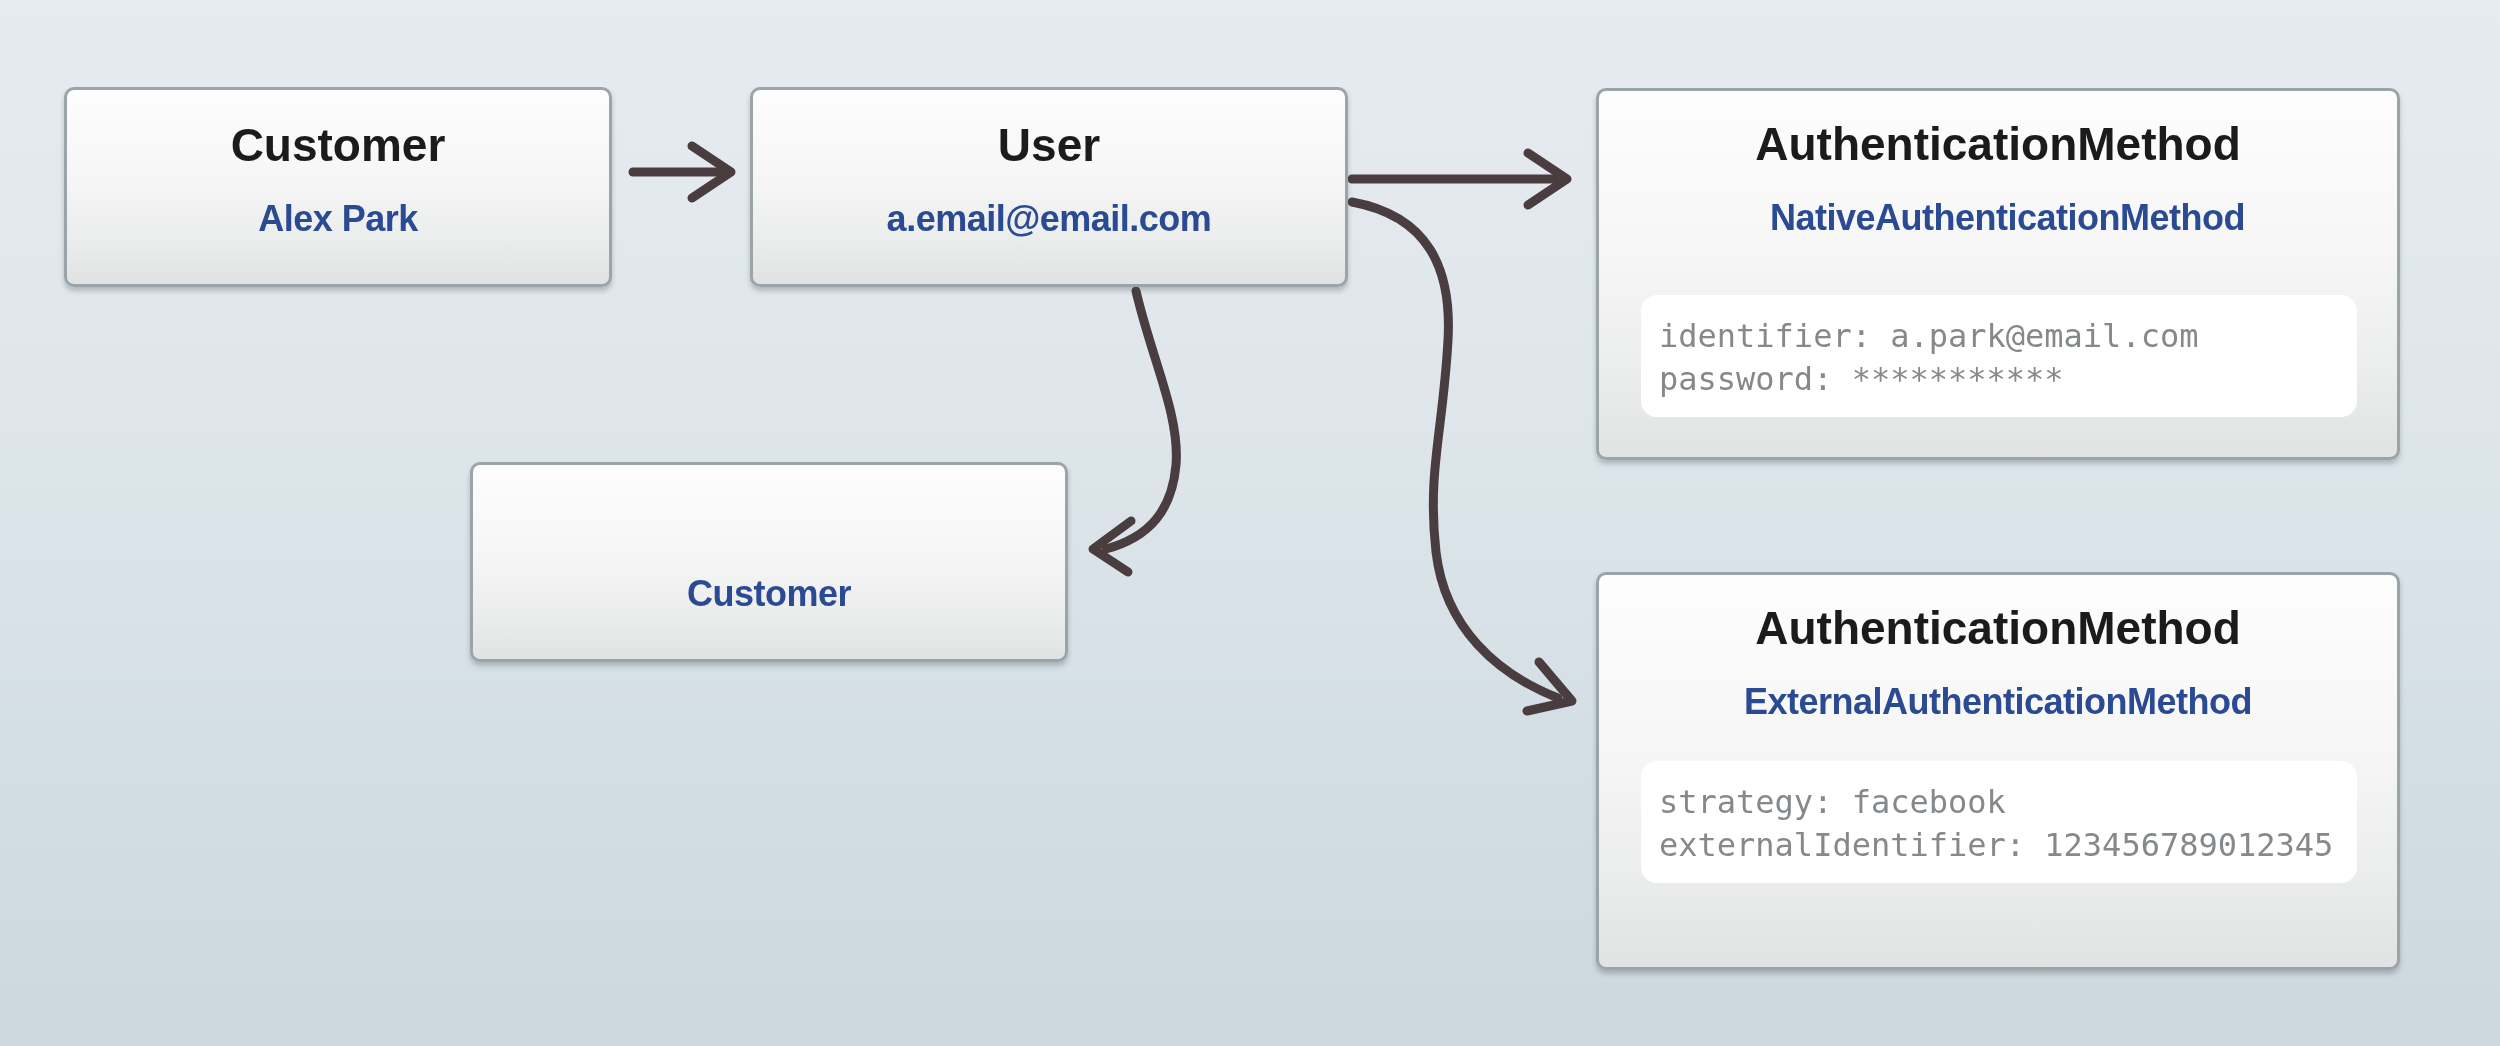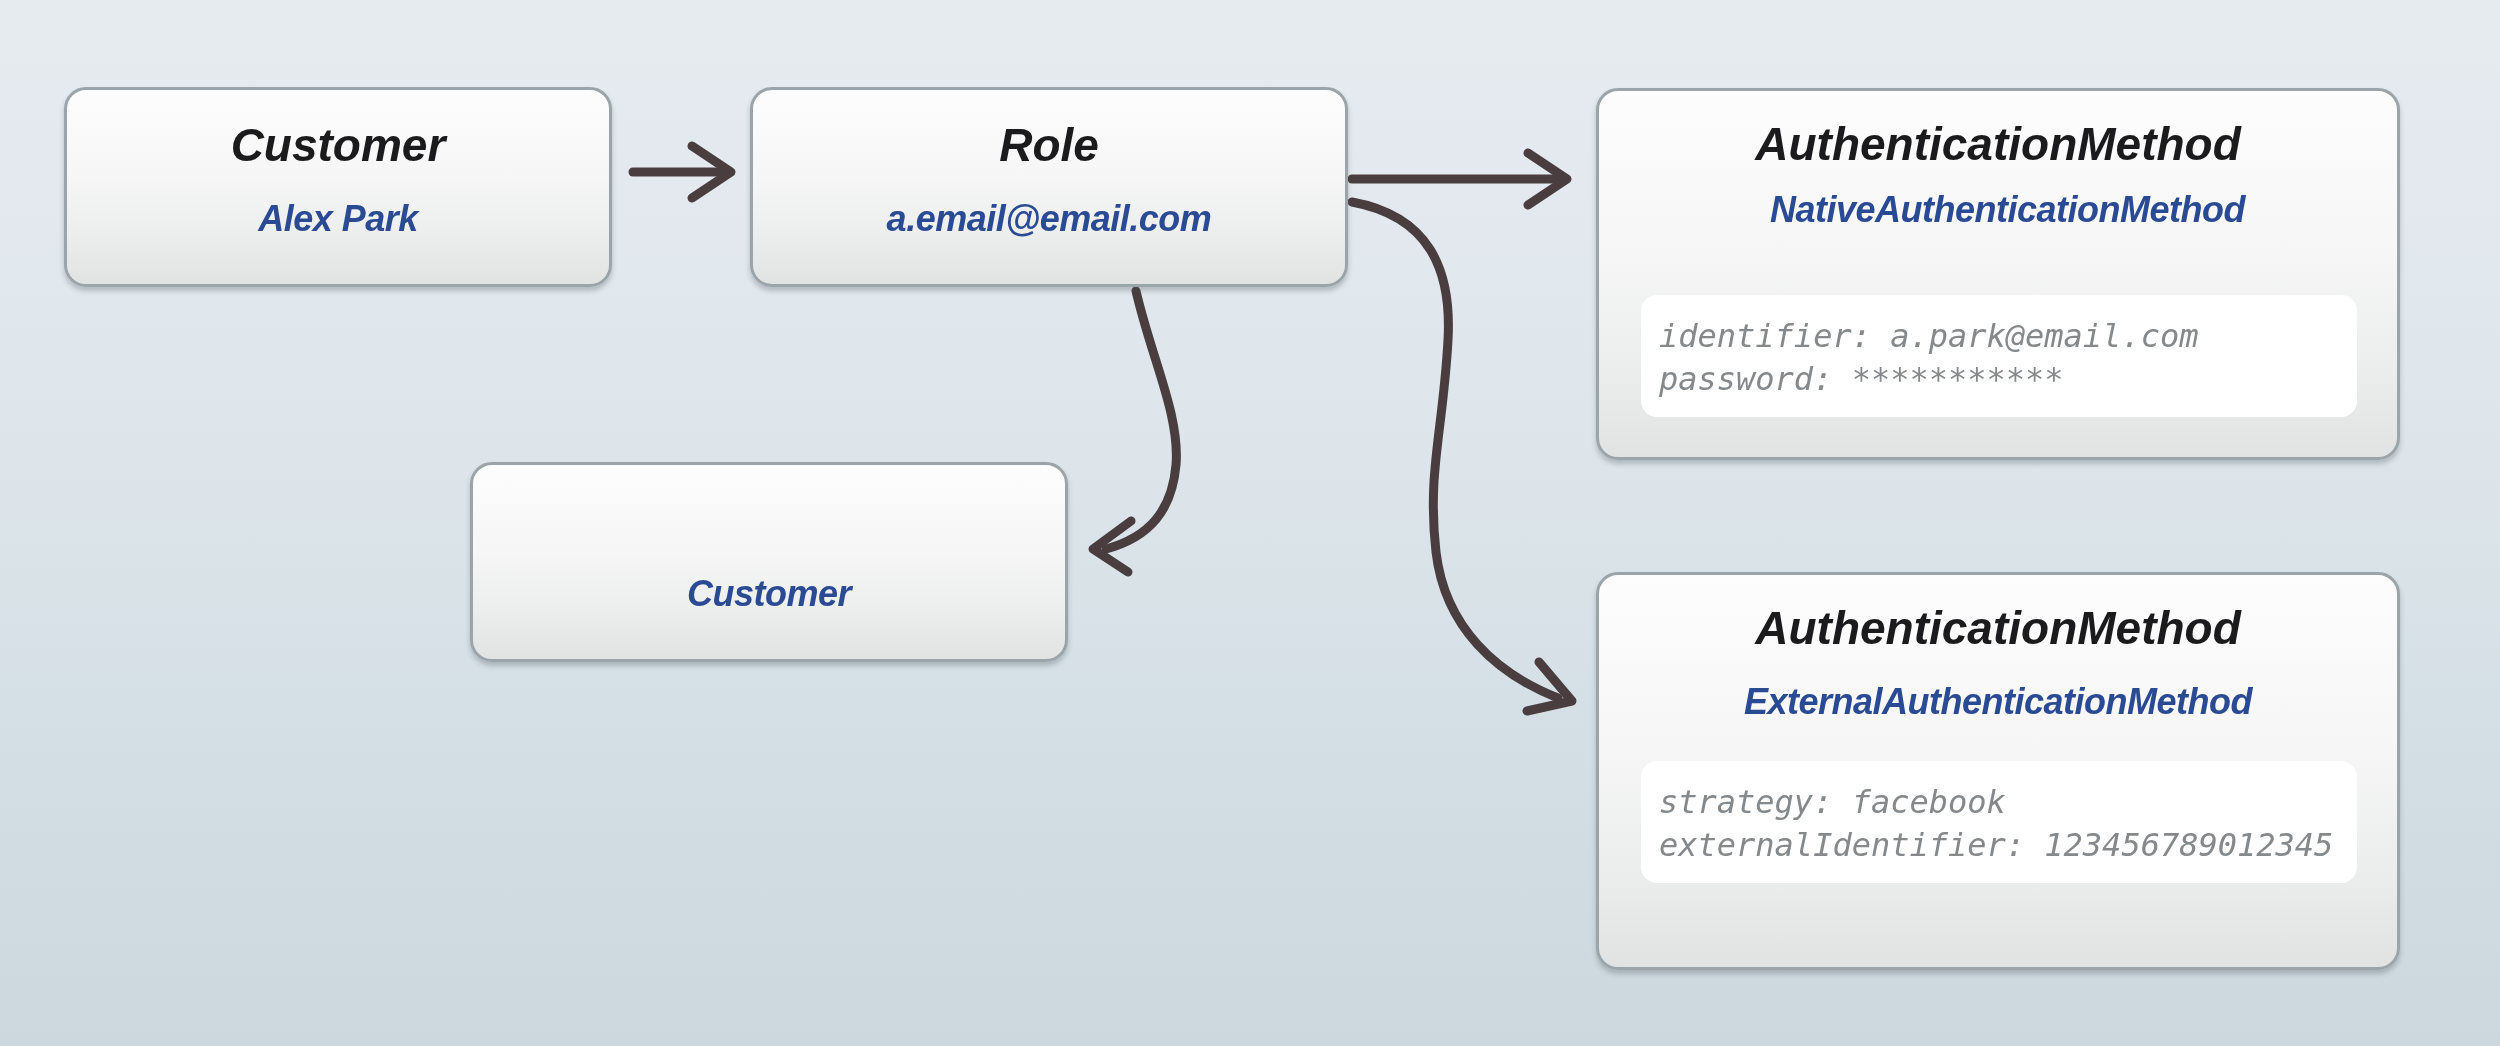--- a/index.html
+++ b/index.html
@@ -7,25 +7,24 @@
     position: relative;
     width: 2500px;
     height: 1046px;
     background: linear-gradient(180deg, #e6ebf0 0%, #e0e7ec 35%, #d4dfe5 70%, #ccd8de 100%);
     font-family: "Liberation Sans", sans-serif;
     overflow: hidden;
   }
   .node {
     position: absolute;
     border: 3px solid #9ba5a9;
-    border-radius: 22px;
+    border-radius: 10px;
     background: linear-gradient(180deg, #fdfdfe 0%, #f6f6f7 45%, #eceded 75%, #e1e3e3 100%);
     box-shadow: 0 4px 5px rgba(70, 80, 85, 0.30);
     box-sizing: border-box;
-    font-style: italic;
   }
   .lbl {
     position: absolute;
     left: 0; right: 0;
     text-align: center;
     white-space: nowrap;
   }
   .node-type {
     font-size: 46px;
     font-weight: bold;
@@ -81,27 +80,27 @@
     <path d="M1352 202 C1428 216 1452 268 1448 340 C1443 432 1427 472 1436 552 C1445 628 1497 674 1558 698"></path>
     <path d="M1539 662 L1572 701 L1527 711"></path>
   </svg>
 
   <div class="node" style="left:64px; top:87px; width:548px; height:200px;">
     <div class="lbl node-type" style="top:28px;">Customer</div>
     <div class="lbl node-value" style="top:108px;">Alex Park</div>
   </div>
 
   <div class="node" style="left:750px; top:87px; width:598px; height:200px;">
-    <div class="lbl node-type" style="top:28px;">Role</div>
+    <div class="lbl node-type" style="top:28px;">User</div>
     <div class="lbl node-value" style="top:108px;">a.email@email.com</div>
   </div>
 
   <div class="node" style="left:1596px; top:88px; width:804px; height:372px;">
     <div class="lbl node-type" style="top:26px;">AuthenticationMethod</div>
-    <div class="lbl node-value" style="top:98px;padding-left:19px;">NativeAuthenticationMethod</div>
+    <div class="lbl node-value" style="top:106px;padding-left:19px;">NativeAuthenticationMethod</div>
     <div class="attr-box" style="top:204px;">
       <div class="attr-line">identifier: a.park@email.com</div>
       <div class="attr-line">password: ***********</div>
     </div>
   </div>
 
   <div class="node" style="left:470px; top:462px; width:598px; height:200px;">
     <div class="lbl node-value" style="top:108px;">Customer</div>
   </div>
 

